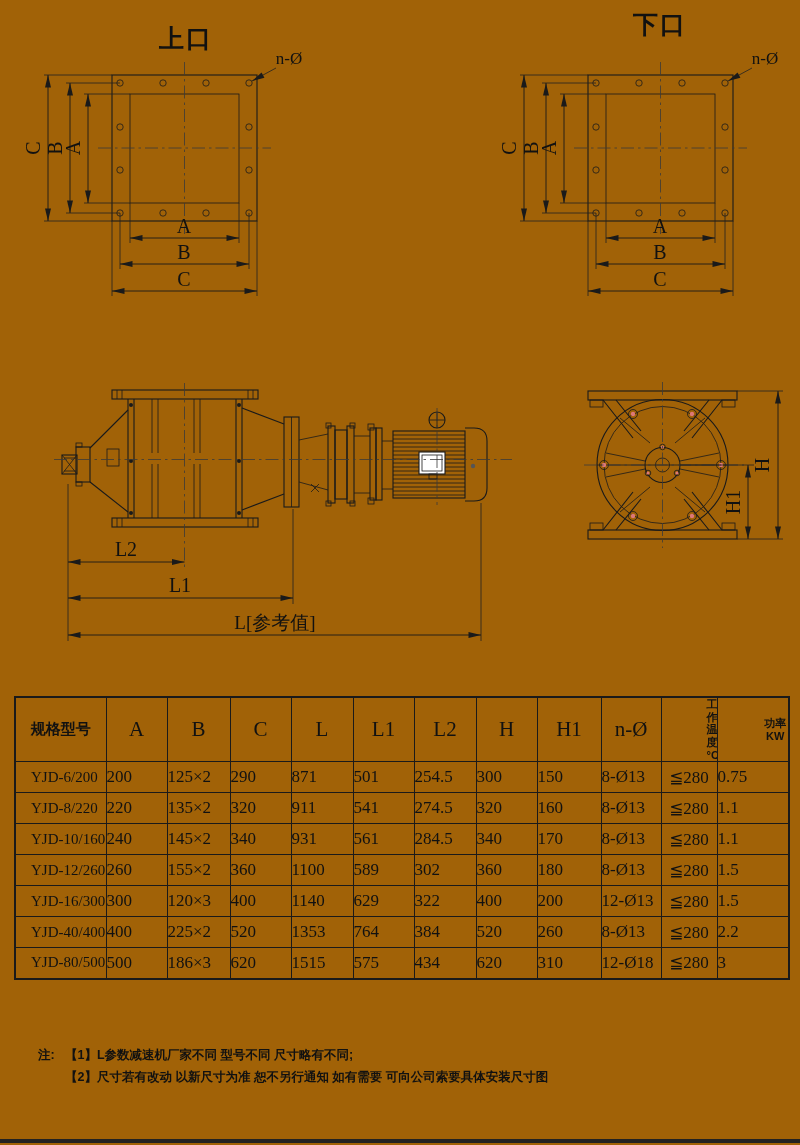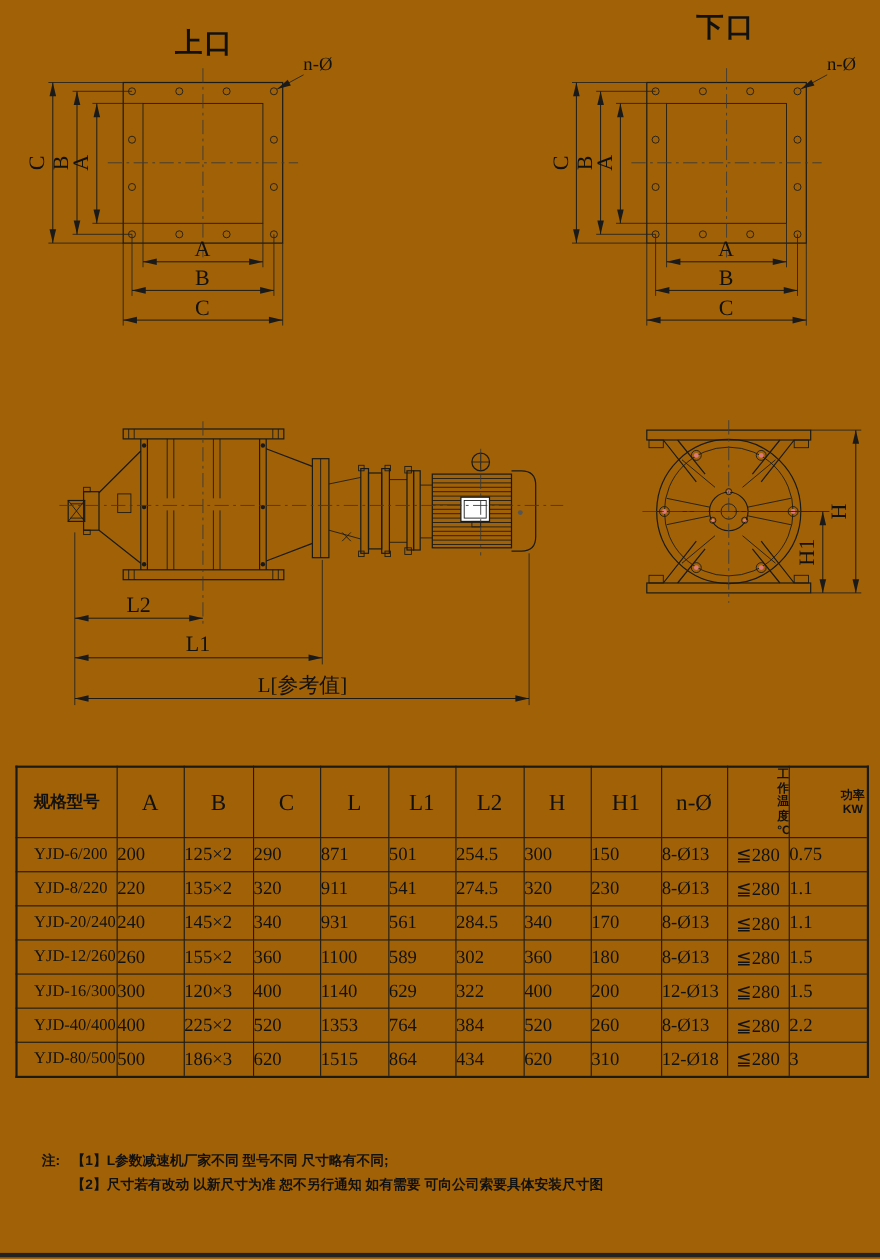--- a/index.html
+++ b/index.html
@@ -259,27 +259,27 @@
         </tr>
         <tr>
           <td class="c0">YJD-8/220</td>
           <td class="c1">220</td>
           <td class="c2">135×2</td>
           <td class="c3">320</td>
           <td class="c4">911</td>
           <td class="c5">541</td>
           <td class="c6">274.5</td>
           <td class="c7">320</td>
-          <td class="c8">230</td>
+          <td class="c8">160</td>
           <td class="c9">8-Ø13</td>
           <td class="c10">≦280</td>
           <td class="c11">1.1</td>
         </tr>
         <tr>
-          <td class="c0">YJD-20/240</td>
+          <td class="c0">YJD-10/160</td>
           <td class="c1">240</td>
           <td class="c2">145×2</td>
           <td class="c3">340</td>
           <td class="c4">931</td>
           <td class="c5">561</td>
           <td class="c6">284.5</td>
           <td class="c7">340</td>
           <td class="c8">170</td>
           <td class="c9">8-Ø13</td>
           <td class="c10">≦280</td>
@@ -326,21 +326,21 @@
           <td class="c9">8-Ø13</td>
           <td class="c10">≦280</td>
           <td class="c11">2.2</td>
         </tr>
         <tr>
           <td class="c0">YJD-80/500</td>
           <td class="c1">500</td>
           <td class="c2">186×3</td>
           <td class="c3">620</td>
           <td class="c4">1515</td>
-          <td class="c5">864</td>
+          <td class="c5">575</td>
           <td class="c6">434</td>
           <td class="c7">620</td>
           <td class="c8">310</td>
           <td class="c9">12-Ø18</td>
           <td class="c10">≦280</td>
           <td class="c11">3</td>
         </tr>
       </tbody>
   </table>
 

